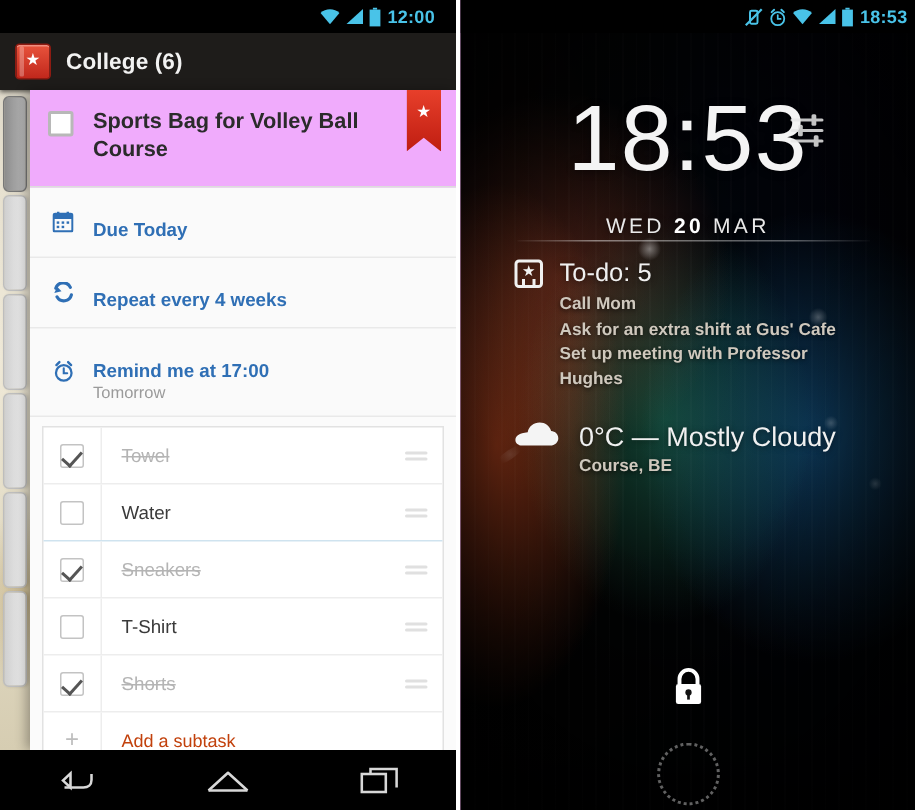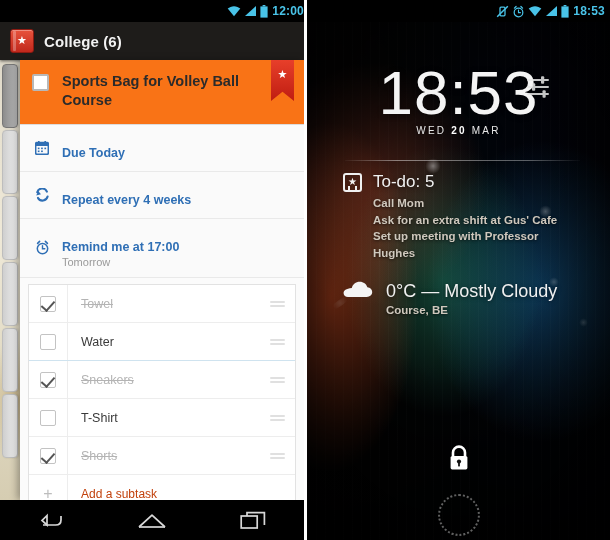--- a/index.html
+++ b/index.html
@@ -10,21 +10,21 @@
   .phone-left{position:absolute;left:0;top:0;width:304px;height:540px;overflow:hidden;background:#000;}
   
   .wall-left{position:absolute;left:0;top:22px;width:304px;height:478px;
     background:
       linear-gradient(to bottom, #d9d4c6 0%, #e6e0cf 18%, #efe9d8 45%, #e3dcc6 70%, #d6cdb2 100%);
   }
   .wall-left:after{content:"";position:absolute;left:0;bottom:40px;width:60px;height:120px;
     background:radial-gradient(ellipse at 30% 50%, rgba(190,165,110,.55), rgba(190,165,110,0) 70%);}
 
   .statusbar{position:absolute;left:0;top:0;width:100%;height:22px;background:#000;
-    display:flex;align-items:center;justify-content:flex-end;padding-right:0;box-sizing:border-box;}
+    display:flex;align-items:center;justify-content:flex-end;padding-right:14px;box-sizing:border-box;}
   .sb-icons{display:flex;align-items:center;gap:3px;}
   .sb-time{color:#49c3e8;font-size:12px;font-weight:bold;letter-spacing:.2px;margin-left:4px;}
   .ic{display:block;}
 
   .appbar{position:absolute;left:0;top:22px;width:100%;height:38px;background:#1e1c1a;
     display:flex;align-items:center;padding-left:10px;box-sizing:border-box;
     box-shadow:0 1px 3px rgba(0,0,0,.6);}
   .appicon{width:22px;height:22px;border-radius:3px;position:relative;flex:0 0 auto;
     background:linear-gradient(to bottom,#e8533c,#c1281c);
     border:1px solid #8e1b12;box-shadow:inset 0 1px 0 rgba(255,255,255,.35);}
@@ -37,21 +37,21 @@
   
   .edge-tabs{position:absolute;left:2px;top:64px;width:16px;height:400px;}
   .edge-tab{position:absolute;left:0;width:14px;height:62px;border-radius:4px;
     background:linear-gradient(to right,#cfcfcf,#eeeeee);border:1px solid #bdbdbd;
     box-shadow:1px 0 2px rgba(0,0,0,.12);}
   .edge-tab.dark{background:linear-gradient(to right,#8c8c8c,#b8b8b8);border-color:#777;}
 
   .drawer{position:absolute;left:20px;top:60px;width:284px;bottom:40px;background:#fbfbfb;
     box-shadow:-3px 0 7px rgba(0,0,0,.30);overflow:hidden;}
 
-  .task-head{background:#f97316;padding:12px 12px 14px 12px;position:relative;
+  .task-head{background:#f0abfc;padding:12px 12px 14px 12px;position:relative;
     border-bottom:1px solid #dcdcdc;min-height:52px;box-sizing:border-box;}
   .task-row{display:flex;align-items:flex-start;padding-right:40px;}
   .cbx{width:17px;height:17px;border:2px solid #b8b8b8;border-radius:2px;background:#fff;
     flex:0 0 auto;margin-top:2px;position:relative;box-sizing:border-box;}
   .task-title{font-size:14.5px;font-weight:bold;color:#2b2b2b;margin-left:13px;line-height:1.32;}
   .ribbon{position:absolute;right:10px;top:-1px;width:23px;height:42px;
     background:linear-gradient(to bottom,#e8402b,#bf1d11);
     clip-path:polygon(0 0,100% 0,100% 100%,50% 78%,0 100%);
     display:flex;align-items:flex-start;justify-content:center;
     box-shadow:0 1px 2px rgba(0,0,0,.3);}
@@ -104,21 +104,21 @@
       rgba(255,255,255,0) 1px, rgba(255,255,255,0) 9px);}
   .vig{position:absolute;inset:0;background:radial-gradient(ellipse 75% 62% at 50% 48%, rgba(0,0,0,0) 35%, rgba(0,0,0,.78) 100%);}
   .bokeh{position:absolute;border-radius:50%;background:radial-gradient(circle,rgba(255,255,255,.40),rgba(255,255,255,0) 68%);}
 
   .statusbar-r{position:absolute;left:0;top:0;width:100%;height:22px;background:#000;
     display:flex;align-items:center;justify-content:flex-end;padding-right:5px;box-sizing:border-box;z-index:5;}
 
   .clockwrap{position:absolute;left:0;top:62px;width:100%;text-align:center;z-index:4;}
   .clock{font-size:62px;line-height:1;color:#f4f4f4;font-weight:300;letter-spacing:1px;
     text-shadow:0 1px 6px rgba(0,0,0,.45);display:inline-block;}
-  .datetxt{margin-top:1px;font-size:10px;color:#e9e9e9;letter-spacing:2.2px;
+  .datetxt{margin-top:18px;font-size:14px;color:#e9e9e9;letter-spacing:2.2px;
     text-shadow:0 1px 4px rgba(0,0,0,.5);}
   .datetxt b{font-weight:bold;color:#ffffff;}
   .sliders{position:absolute;right:58px;top:12px;opacity:.85;}
 
   .hrline{position:absolute;left:38px;right:30px;top:160px;height:1px;
     background:linear-gradient(to right,rgba(255,255,255,.03),rgba(255,255,255,.45) 22%,rgba(255,255,255,.35) 78%,rgba(255,255,255,.02));z-index:4;}
 
   .widget{position:absolute;left:36px;right:16px;top:172px;z-index:4;}
   .w-head{display:flex;align-items:center;}
   .w-badge{width:19px;height:19px;border:2px solid #f0f0f0;border-radius:3px;position:relative;

